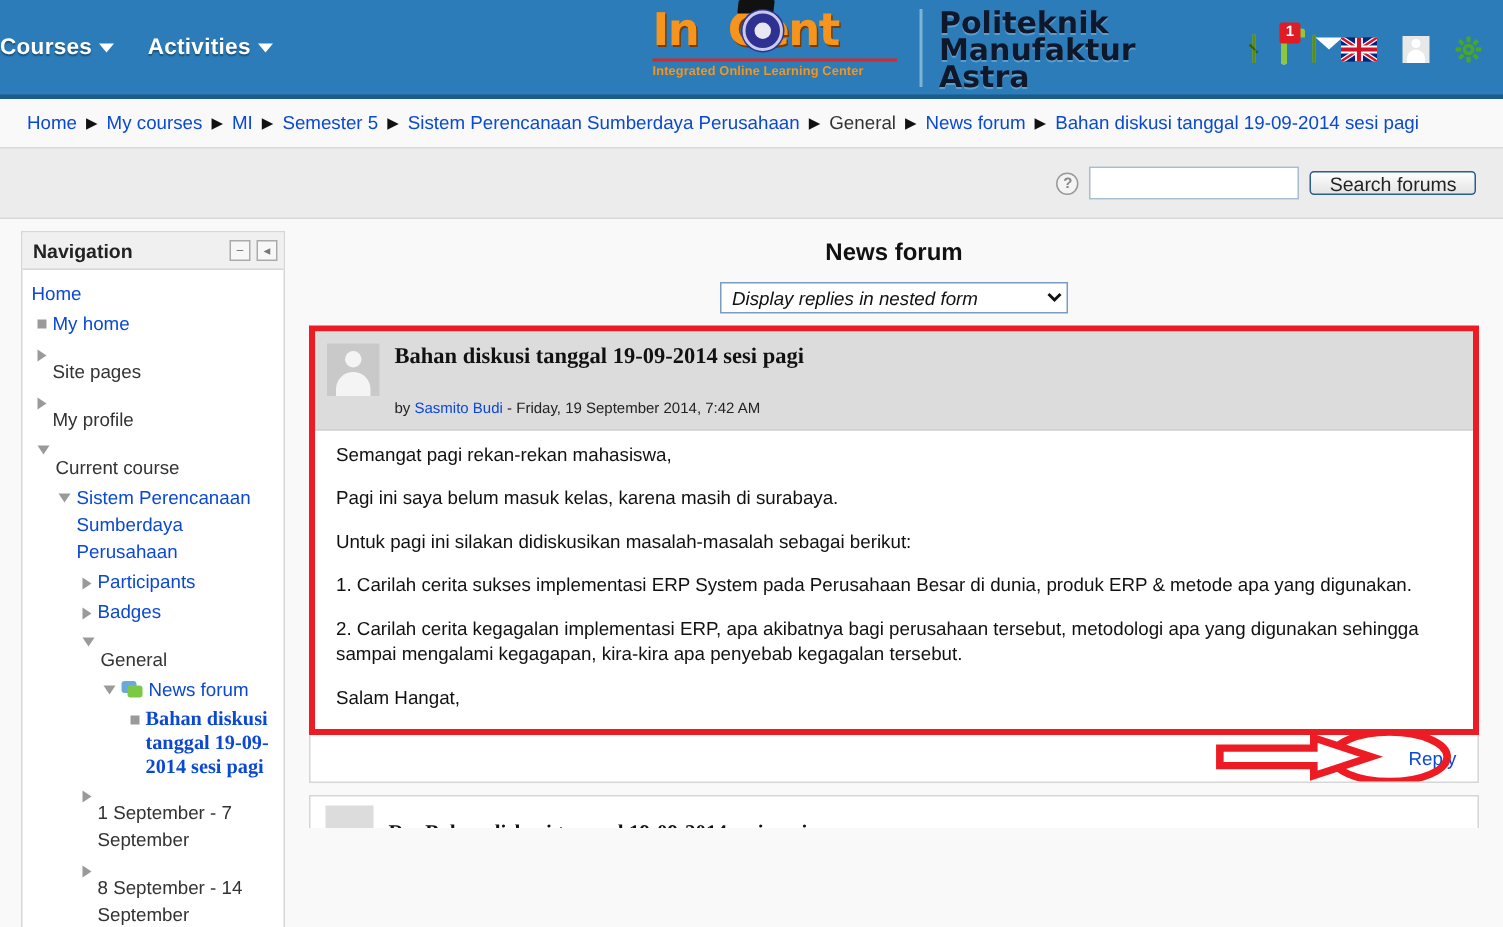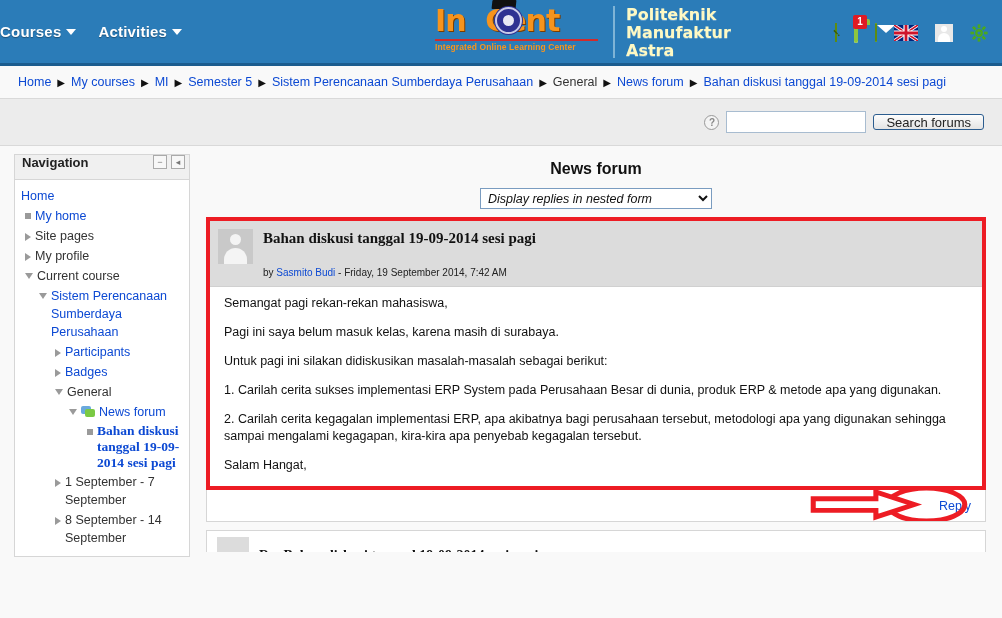--- a/index.html
+++ b/index.html
@@ -110,23 +110,23 @@
     padding-left: 3px;
   }
   .logo-divider {
     width: 2px;
     background: #7fb4d6;
     margin: 2px 11px 0 11px;
     height: 52px;
   }
   .logo-right {
     font-family: "DejaVu Sans", sans-serif;
-    color: #fef9c3;
-    font-weight: bold;
-    font-size: 16px;
+    color: #0f172a;
+    font-weight: bold;
+    font-size: 20px;
     line-height: 18px;
     padding-top: 2px;
     text-shadow: 0 1px 0 rgba(255,255,255,.25);
   }
 
   
   .header-icons {
     position: absolute;
     right: 14px; top: 0;
     height: 66px;
@@ -315,20 +315,21 @@
   .block {
     background: #ffffff;
     border: 1px solid #d6d6d6;
     width: 176px;
   }
   .block-head {
     background: #f0f0f0;
     border-bottom: 1px solid #d6d6d6;
     height: 25px;
     display: flex;
+    align-items: center;
     padding: 0 4px 0 7px;
     justify-content: space-between;
   }
   .block-title {
     font-size: 13px;
     font-weight: bold;
     color: #222;
   }
   .block-btns { display: flex; gap: 4px; }
   .blk-btn {
@@ -346,21 +347,21 @@
     font-size: 12.5px;
   }
   .nav-item {
     display: flex;
     align-items: flex-start;
     gap: 4px;
     line-height: 18px;
     padding: 1px 0;
   }
   .nav-link { color: #0c49d3; cursor: pointer; }
-  .nav-link.dark { color: #333; }
+  .nav-link.dark { color: #333; margin-top: 12px; }
   .nav-link.current {
     color: #0c49d3;
     font-weight: bold;
     font-family: "Liberation Serif", serif;
     font-size: 13.5px;
     line-height: 16px;
   }
   .tri {
     width: 0; height: 0;
     margin-top: 6px;

